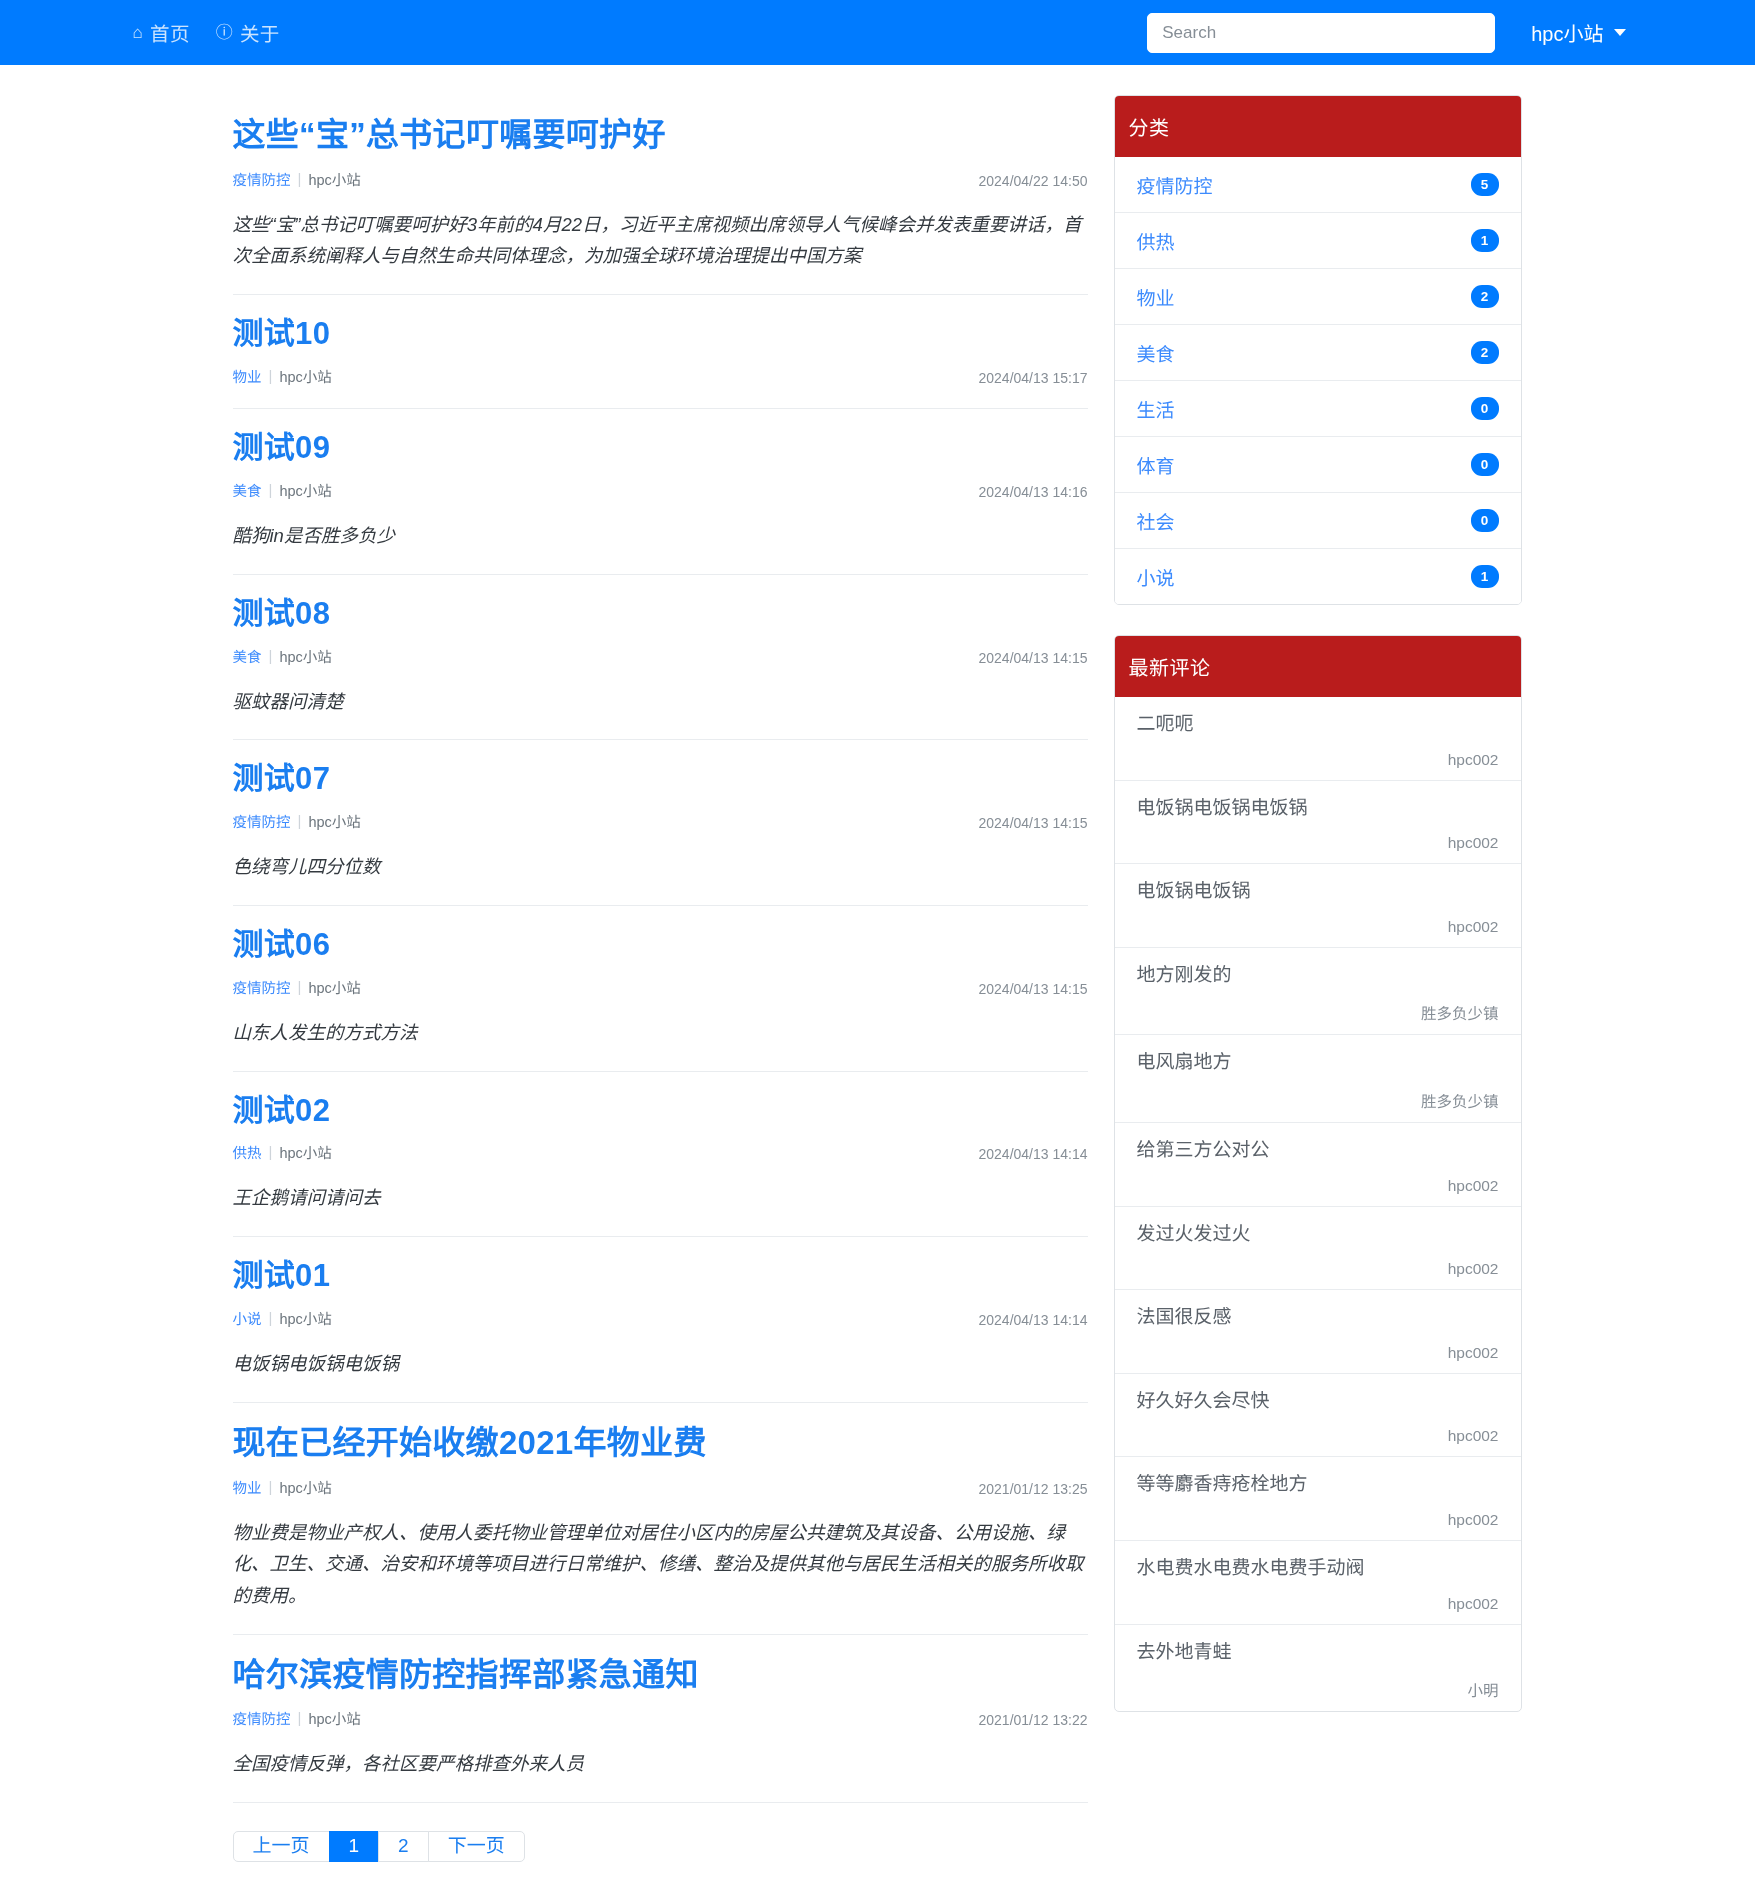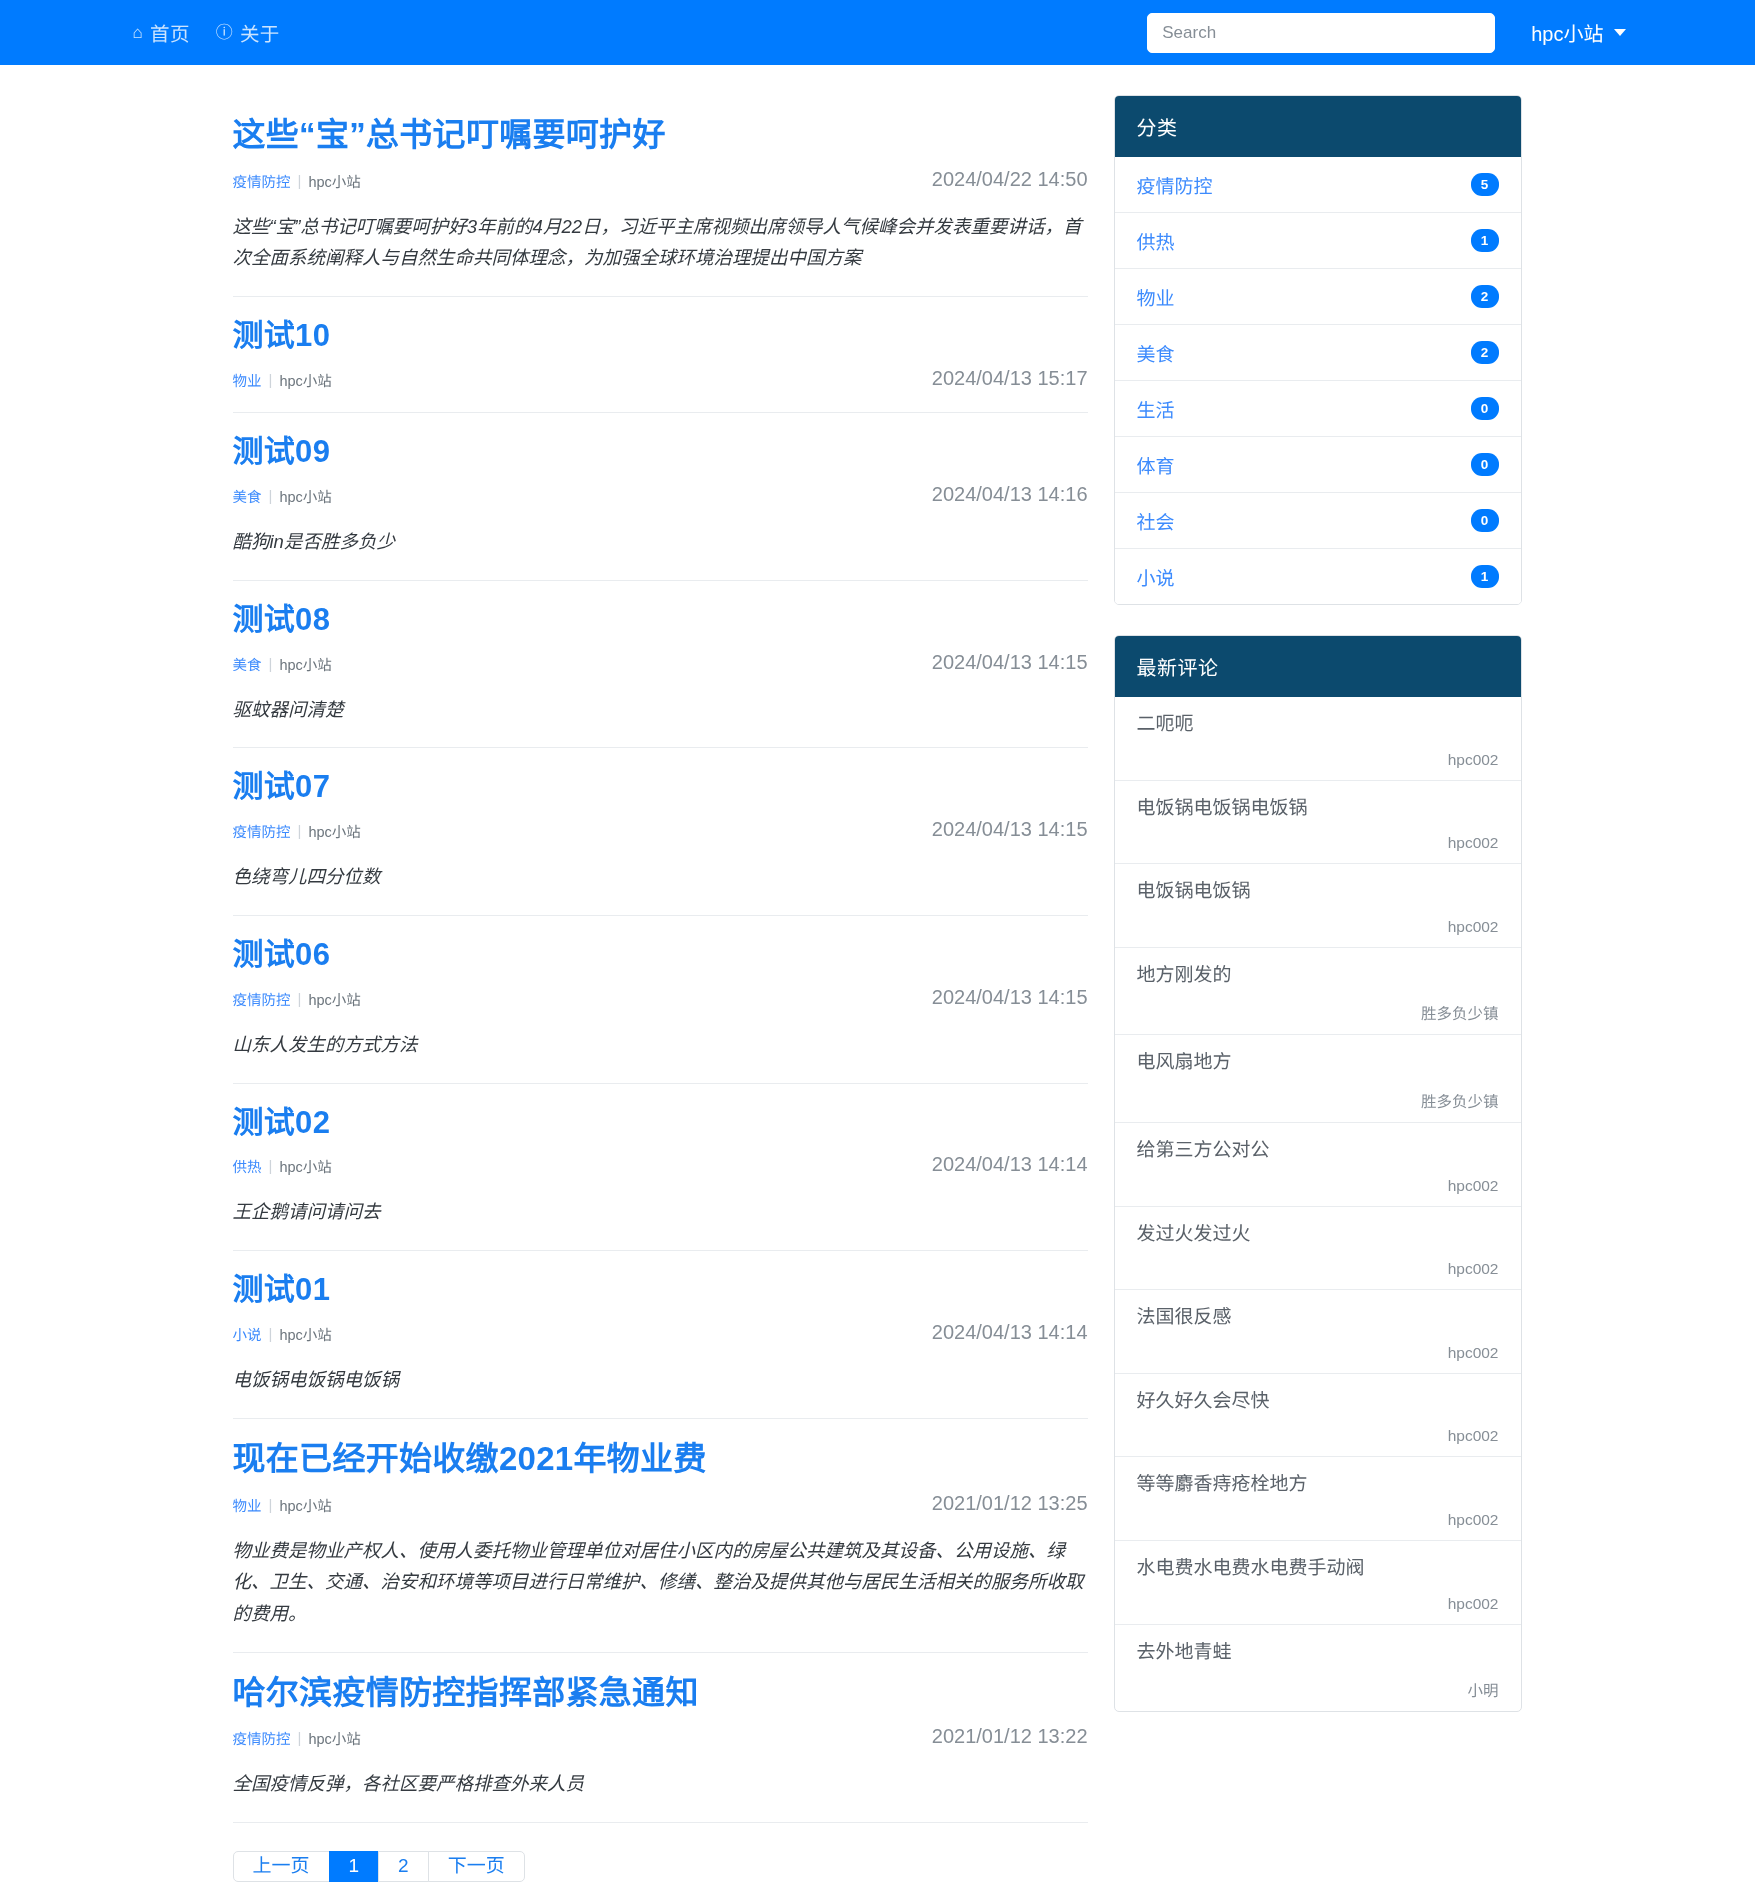--- a/index.html
+++ b/index.html
@@ -110,21 +110,21 @@
     font-size: 14.5px;
     color: #6c757d;
     display: flex;
     align-items: center;
     gap: 7px;
   }
   .meta-cat { color: #3d8bfd; text-decoration: none; }
   .meta-sep { color: #ced4da; font-size: 15px; }
   .meta-author { color: #6c757d; }
   .meta-date {
-    font-size: 20px;
+    font-size: 14px;
     color: #868e96;
     white-space: nowrap;
   }
   .article-summary {
     margin-top: 20px;
     font-size: 18.5px;
     line-height: 1.72;
     color: #343a40;
     font-style: italic;
   }
@@ -154,24 +154,24 @@
 
   
   .card {
     border: 1px solid #dee2e6;
     border-radius: 5px;
     overflow: hidden;
     margin-bottom: 30px;
     background: #fff;
   }
   .card-header {
-    background: #0c4a6e;
+    background: #b91c1c;
     color: #fff;
     font-size: 20px;
-    padding: 16px 22px;
+    padding: 16px 14px;
     letter-spacing: .5px;
   }
   .list-item {
     display: flex;
     align-items: center;
     justify-content: space-between;
     padding: 14px 22px;
     border-top: 1px solid #e9ecef;
     font-size: 19px;
     color: #3d8bfd;

